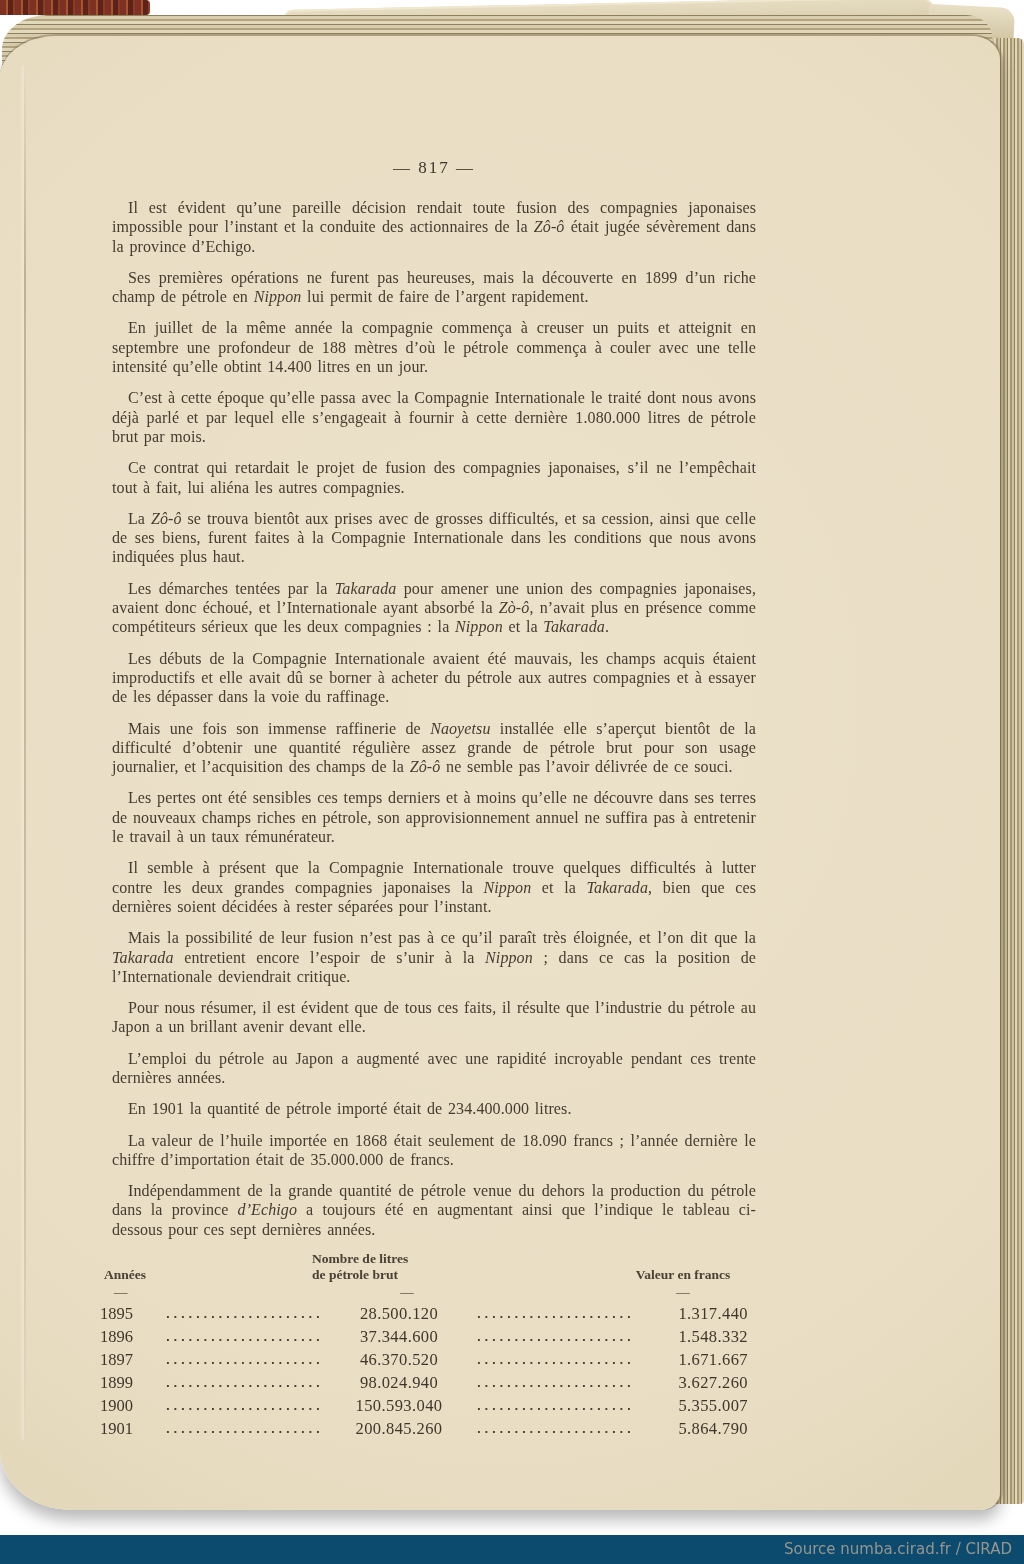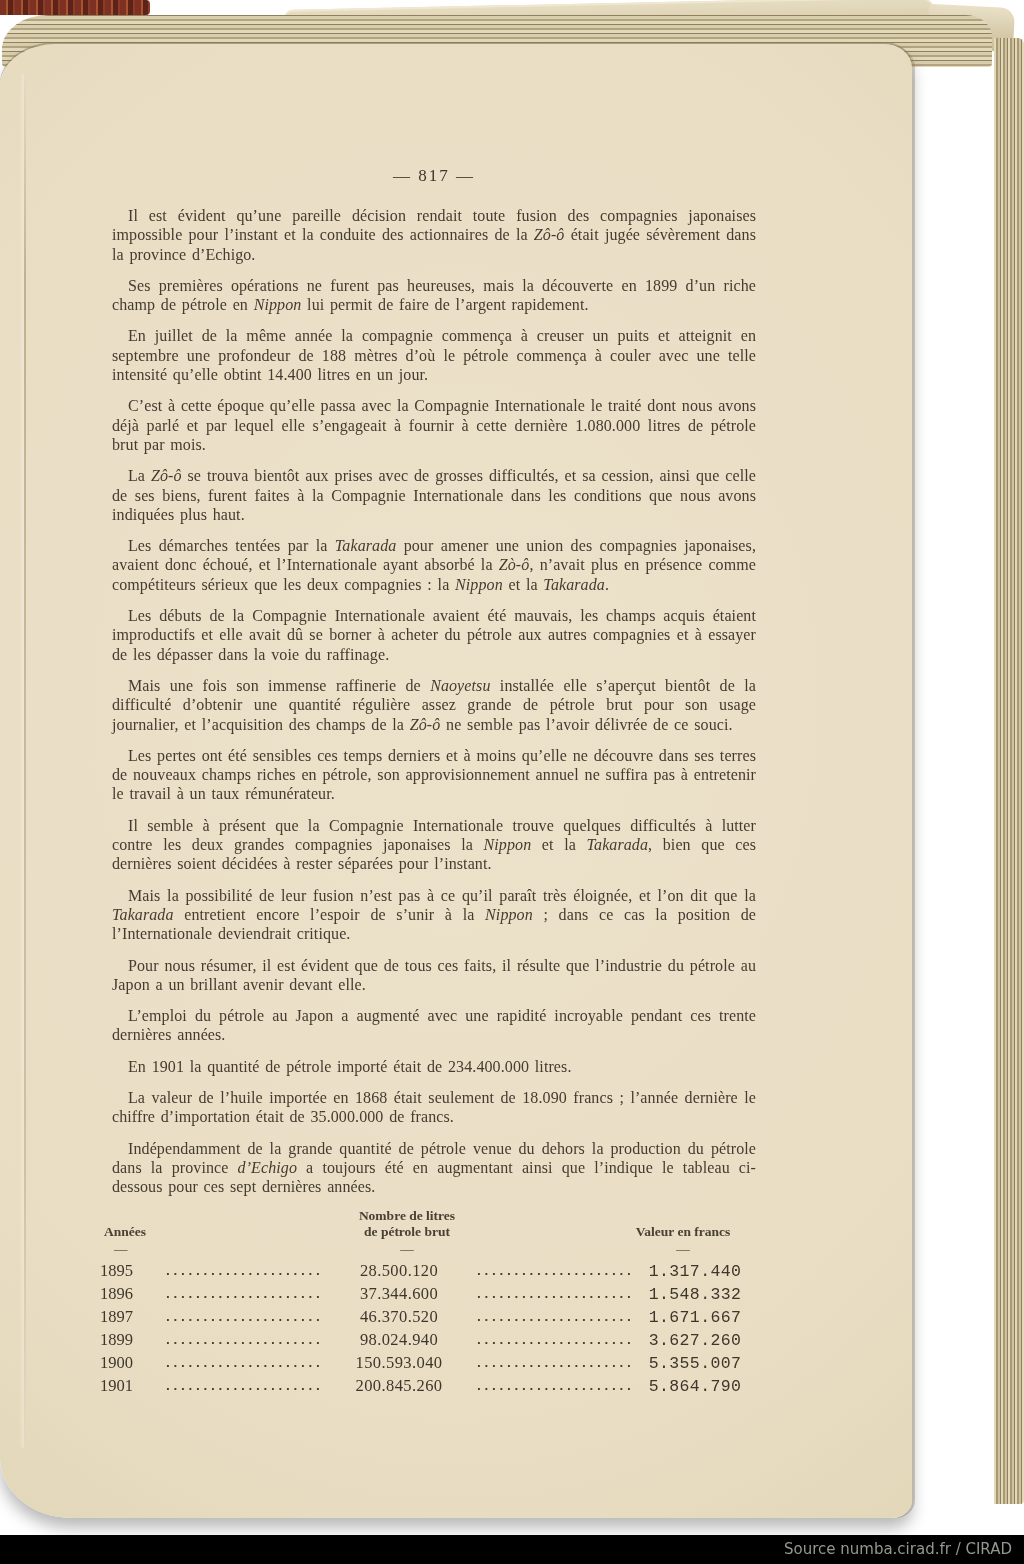--- a/index.html
+++ b/index.html
@@ -18,55 +18,55 @@
   .corner-wear { position:absolute; left:928px; top:6px; width:86px; height:44px; z-index:1;
     background:linear-gradient(to bottom,#e9e0c7,#c9bb96); transform:rotate(3deg);
     border-radius:4px 14px 2px 2px; }
   .stack-top { position:absolute; left:2px; top:15px; width:990px; height:52px; z-index:1;
     border-radius:46px 26px 4px 4px / 34px 22px 4px 4px;
     background:repeating-linear-gradient(to bottom,#8f815f 0 1.5px,#d8cdad 1.5px 4px,#b3a37e 4px 6.5px,#e2d8ba 6.5px 9px); }
   .stack-right { position:absolute; right:0; top:38px; width:30px; height:1466px; z-index:1;
     background:repeating-linear-gradient(to right,#e3d8b8 0 2px,#a89a74 2.5px 3.5px,#cfc29e 4px 6px,#8f815f 6px 7px);
     border-radius:0 6px 4px 0; }
 
-  .book-page { position:absolute; left:0; top:44px; width:912px; height:1474px; z-index:2;
+  .book-page { position:absolute; left:0; top:36px; width:1000px; height:1474px; z-index:2;
     background:radial-gradient(120% 90% at 50% 45%, #ece2ca 0%, #e9dec4 55%, #e0d3b4 85%, #d3c4a1 100%);
     border-radius:56px 28px 20px 72px / 42px 24px 18px 60px;
     box-shadow:0 10px 16px rgba(0,0,0,.28), 0 -2px 0 rgba(143,129,95,.55), 3px 0 0 rgba(143,129,95,.35); }
   .page-crease { position:absolute; left:24px; top:30px; bottom:70px; width:2px;
     background:linear-gradient(to bottom, rgba(166,146,106,0), rgba(160,140,100,.55) 15%, rgba(160,140,100,.35) 80%, rgba(166,146,106,0));
     box-shadow:-2px 0 3px rgba(255,255,255,.45); }
 
   
   .content { position:absolute; left:100px; top:122px; width:668px; color:#453b2f; z-index:3; }
   .page-number { text-align:center; font-size:17px; letter-spacing:2px; margin-bottom:20px; color:#3f362b; }
   .para { margin:12px; text-indent:16px; text-align:justify; font-size:16px; line-height:19.3px;
           word-spacing:1.6px; letter-spacing:.1px; }
   .it { font-style:italic; }
 
   
   .prod-table { margin-top:12px; width:648px; font-size:16.5px; color:#3f362b; }
   .thead { position:relative; height:50px; font-size:13.5px; font-weight:bold; color:#4a4034; }
   .h-years   { position:absolute; left:4px;  top:16px; }
-  .h-litres  { position:absolute; left:212px; width:190px; top:0; text-align:center; line-height:16px; }
+  .h-litres  { position:absolute; left:212px; width:190px; top:0; text-align:left; line-height:16px; }
   .h-value   { position:absolute; right:0; width:130px; top:16px; text-align:center; }
   .h-dash-1  { position:absolute; left:14px; top:33px; font-weight:normal; }
   .h-dash-2  { position:absolute; left:212px; width:190px; top:33px; text-align:center; font-weight:normal; }
   .h-dash-3  { position:absolute; right:0; width:130px; top:33px; text-align:center; font-weight:normal; }
   .trow { display:flex; align-items:flex-end; height:23px; }
   .cell-year { width:56px;margin-top:32px; }
   .leader { flex:1; height:6px; margin:0 8px 4px 10px;
     background-image:radial-gradient(circle at 2px 3px, #493f33 1.05px, transparent 1.35px);
     background-size:7.5px 6px; background-repeat:repeat-x; }
   .cell-litres { width:136px; text-align:center; letter-spacing:.4px; }
-  .cell-francs { width:106px; text-align:center; letter-spacing:.4px;font-family:Liberation Mono, monospace; }
+  .cell-francs { width:106px; text-align:right; letter-spacing:.4px; }
 
   
   .source-bar { position:absolute; left:0; right:0; bottom:0; height:29px; z-index:4;
-    background:#000000; color:#96968f; font-family:"DejaVu Sans", sans-serif; font-size:15px;
+    background:#0c4a6e; color:#96968f; font-family:"DejaVu Sans", sans-serif; font-size:15px;
     line-height:29px; text-align:right; padding-right:12px; box-sizing:border-box; }
 </style>
 </head>
 <body>
 
 <div class="stage">
 
   <div class="book-spine"></div>
   <div class="page-tab"></div>
   <div class="corner-wear"></div>
@@ -77,20 +77,21 @@
     <div class="page-crease"></div>
 
     <div class="content">
       <div class="page-number">— 817 —</div>
 
       <div>
           <p class="para"><span>Il est évident qu’une pareille décision rendait toute fusion des compagnies japonaises impossible pour l’instant et la conduite des actionnaires de la </span><span class="it">Zô-ô</span><span> était jugée sévèrement dans la province d’Echigo.</span></p>
           <p class="para"><span>Ses premières opérations ne furent pas heureuses, mais la découverte en 1899 d’un riche champ de pétrole en </span><span class="it">Nippon</span><span> lui permit de faire de l’argent rapidement.</span></p>
           <p class="para"><span>En juillet de la même année la compagnie commença à creuser un puits et atteignit en septembre une profondeur de 188 mètres d’où le pétrole commença à couler avec une telle intensité qu’elle obtint 14.400 litres en un jour.</span></p>
           <p class="para"><span>C’est à cette époque qu’elle passa avec la Compagnie Internationale le traité dont nous avons déjà parlé et par lequel elle s’engageait à fournir à cette dernière 1.080.000 litres de pétrole brut par mois.</span></p>
+          <p class="para"><span>Ce contrat qui retardait le projet de fusion des compagnies japonaises, s’il ne l’empêchait tout à fait, lui aliéna les autres compagnies.</span></p>
           <p class="para"><span>La </span><span class="it">Zô-ô</span><span> se trouva bientôt aux prises avec de grosses difficultés, et sa cession, ainsi que celle de ses biens, furent faites à la Compagnie Internationale dans les conditions que nous avons indiquées plus haut.</span></p>
           <p class="para"><span>Les démarches tentées par la </span><span class="it">Takarada</span><span> pour amener une union des compagnies japonaises, avaient donc échoué, et l’Internationale ayant absorbé la </span><span class="it">Zò-ô</span><span>, n’avait plus en présence comme compétiteurs sérieux que les deux compagnies : la </span><span class="it">Nippon</span><span> et la </span><span class="it">Takarada</span><span>.</span></p>
           <p class="para"><span>Les débuts de la Compagnie Internationale avaient été mauvais, les champs acquis étaient improductifs et elle avait dû se borner à acheter du pétrole aux autres compagnies et à essayer de les dépasser dans la voie du raffinage.</span></p>
           <p class="para"><span>Mais une fois son immense raffinerie de </span><span class="it">Naoyetsu</span><span> installée elle s’aperçut bientôt de la difficulté d’obtenir une quantité régulière assez grande de pétrole brut pour son usage journalier, et l’acquisition des champs de la </span><span class="it">Zô-ô</span><span> ne semble pas l’avoir délivrée de ce souci.</span></p>
           <p class="para"><span>Les pertes ont été sensibles ces temps derniers et à moins qu’elle ne découvre dans ses terres de nouveaux champs riches en pétrole, son approvisionnement annuel ne suffira pas à entretenir le travail à un taux rémunérateur.</span></p>
           <p class="para"><span>Il semble à présent que la Compagnie Internationale trouve quelques difficultés à lutter contre les deux grandes compagnies japonaises la </span><span class="it">Nippon</span><span> et la </span><span class="it">Takarada</span><span>, bien que ces dernières soient décidées à rester séparées pour l’instant.</span></p>
           <p class="para"><span>Mais la possibilité de leur fusion n’est pas à ce qu’il paraît très éloignée, et l’on dit que la </span><span class="it">Takarada</span><span> entretient encore l’espoir de s’unir à la </span><span class="it">Nippon</span><span> ; dans ce cas la position de l’Internationale deviendrait critique.</span></p>
           <p class="para"><span>Pour nous résumer, il est évident que de tous ces faits, il résulte que l’industrie du pétrole au Japon a un brillant avenir devant elle.</span></p>
           <p class="para"><span>L’emploi du pétrole au Japon a augmenté avec une rapidité incroyable pendant ces trente dernières années.</span></p>
           <p class="para"><span>En 1901 la quantité de pétrole importé était de 234.400.000 litres.</span></p>

